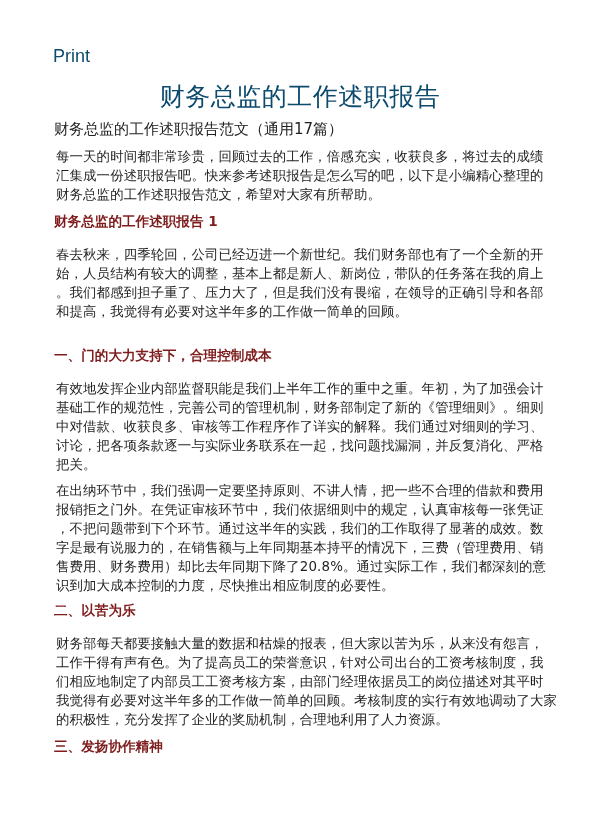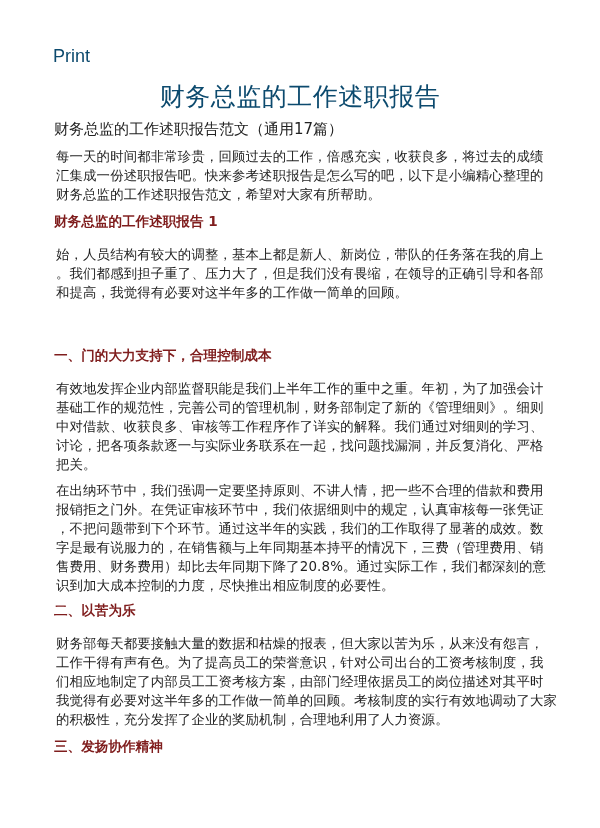--- a/index.html
+++ b/index.html
@@ -84,20 +84,21 @@
 
   <div class="block" style="top:147px;">
     <span class="para-line">每一天的时间都非常珍贵，回顾过去的工作，倍感充实，收获良多，将过去的成绩</span>
     <span class="para-line">汇集成一份述职报告吧。快来参考述职报告是怎么写的吧，以下是小编精心整理的</span>
     <span class="para-line">财务总监的工作述职报告范文，希望对大家有所帮助。</span>
   </div>
 
   <div class="heading" style="top:213px;">财务总监的工作述职报告 1</div>
 
   <div class="block" style="top:245px;">
+    <span class="para-line">春去秋来，四季轮回，公司已经迈进一个新世纪。我们财务部也有了一个全新的开</span>
     <span class="para-line">始，人员结构有较大的调整，基本上都是新人、新岗位，带队的任务落在我的肩上</span>
     <span class="para-line">。我们都感到担子重了、压力大了，但是我们没有畏缩，在领导的正确引导和各部</span>
     <span class="para-line">和提高，我觉得有必要对这半年多的工作做一简单的回顾。</span>
   </div>
 
   <div class="heading" style="top:347px;">一、门的大力支持下，合理控制成本</div>
 
   <div class="block" style="top:379px;">
     <span class="para-line">有效地发挥企业内部监督职能是我们上半年工作的重中之重。年初，为了加强会计</span>
     <span class="para-line">基础工作的规范性，完善公司的管理机制，财务部制定了新的《管理细则》。细则</span>

